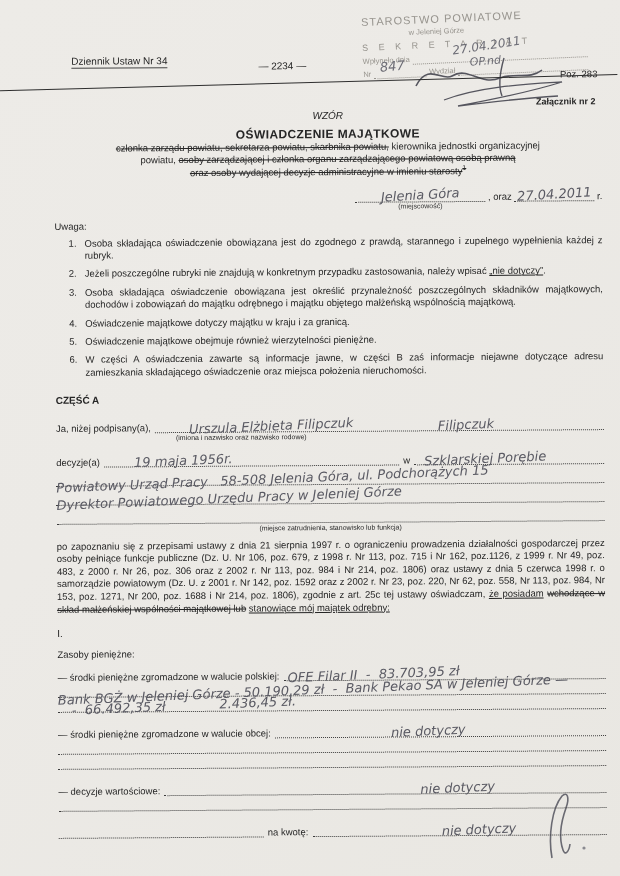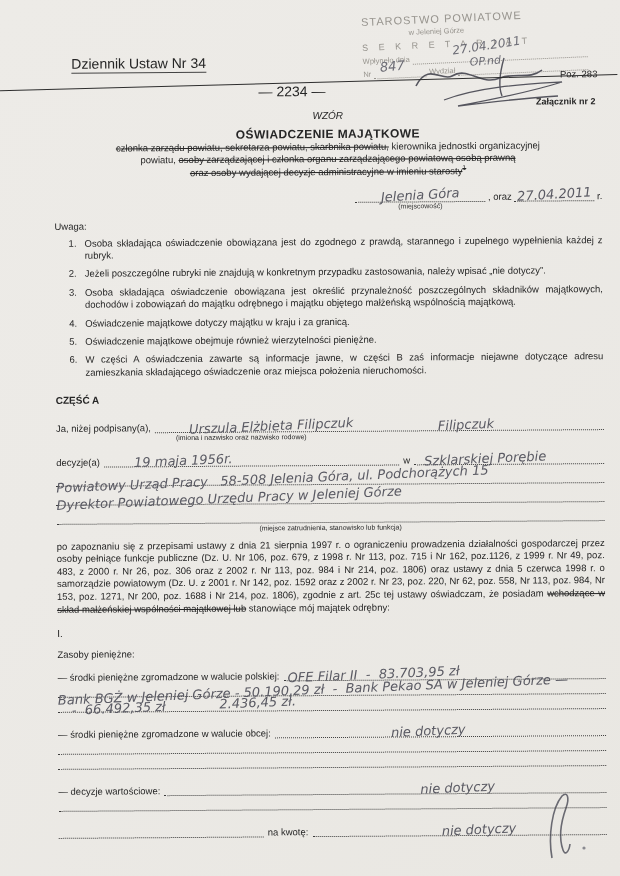--- a/index.html
+++ b/index.html
@@ -21,32 +21,32 @@
       display:inline-block;transform:rotate(-2deg);white-space:pre;}
   .stamp .hw{color:#6d6d76;}
   .stamp-date{position:absolute;left:40px;top:-14px;font-size:12px;transform:rotate(-6deg);}
   .stamp-nr{position:absolute;left:6px;top:-11px;font-size:13px;}
   .stamp-dept{position:absolute;left:12px;top:-10px;font-size:11px;}
   .sig-svg{position:absolute;left:408px;top:52px;}
   .scribble-svg{position:absolute;left:440px;top:78px;}
   .penmark-svg{position:absolute;left:536px;top:788px;}
   
   .hdr{position:relative;height:30px;}
-  .hdr-journal{position:absolute;left:18px;top:2px;font-size:14px;border-bottom:1px solid #444;padding-bottom:1px;}
-  .hdr-center{position:absolute;left:205px;top:8px;font-size:14px;margin-top:23px;}
+  .hdr-journal{position:absolute;left:18px;top:2px;font-size:10px;border-bottom:1px solid #444;padding-bottom:1px;}
+  .hdr-center{position:absolute;left:205px;top:8px;font-size:10px;}
   .hdr-poz{position:absolute;right:4px;top:18px;font-size:9.5px;}
   .hdr-rule{position:absolute;left:-56px;right:-16px;top:30px;border-top:1.4px solid #2e2e2e;transform:rotate(-1.1deg);}
   .attach{ text-align:right;font-weight:bold;font-size:9px;margin:16px 6px 2px 0;}
   
   .wzor{text-align:center;font-style:italic;font-size:10px;margin-top:2px;}
   .main-title{text-align:center;font-weight:bold;font-size:12px;letter-spacing:.4px;margin-top:6px;}
   .sub-line{text-align:center;font-size:9.5px;line-height:1.25;}
   .seg-plain{}
   .seg-strike{text-decoration:line-through;}
-  .seg-underline{margin-top:20px;}
+  .seg-underline{text-decoration:underline;margin-top:20px;}
   .seg-strike-sup{text-decoration:line-through;vertical-align:super;font-size:7px;}
   
   .place-row{margin-top:12px;text-align:right;font-size:9.5px;white-space:nowrap;}
   .dotfill{display:inline-block;border-bottom:1px dotted #3c3c3c;position:relative;height:12px;vertical-align:bottom;}
   .dotfill .hw{position:absolute;left:50%;transform:translateX(-50%) rotate(-3deg);bottom:-1px;font-size:13px;}
   .place-wrap{display:inline-block;position:relative;}
   .caption{font-size:7px;color:#333;}
   .place-caption{position:absolute;left:0;right:0;top:13px;text-align:center;}
   
   .uwaga-label{font-size:9.5px;margin-top:16px;}

